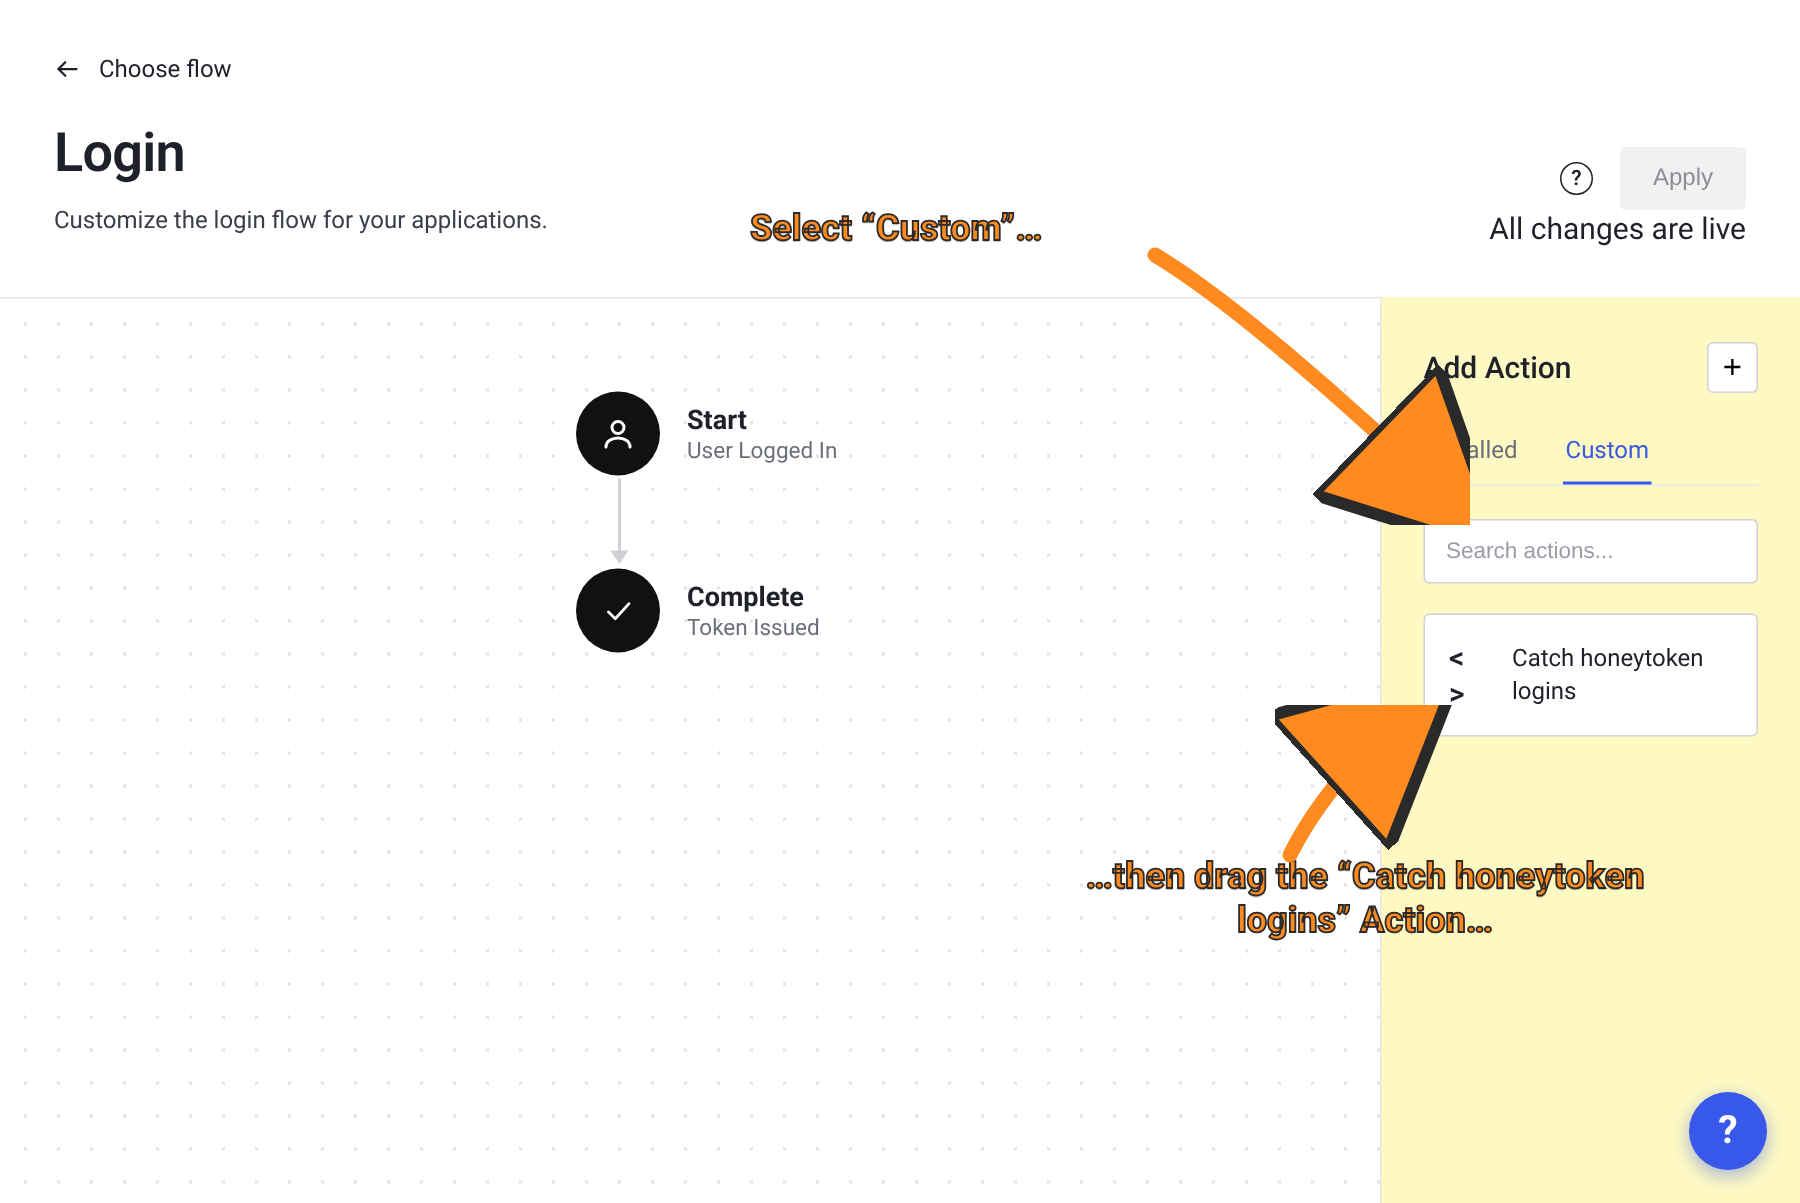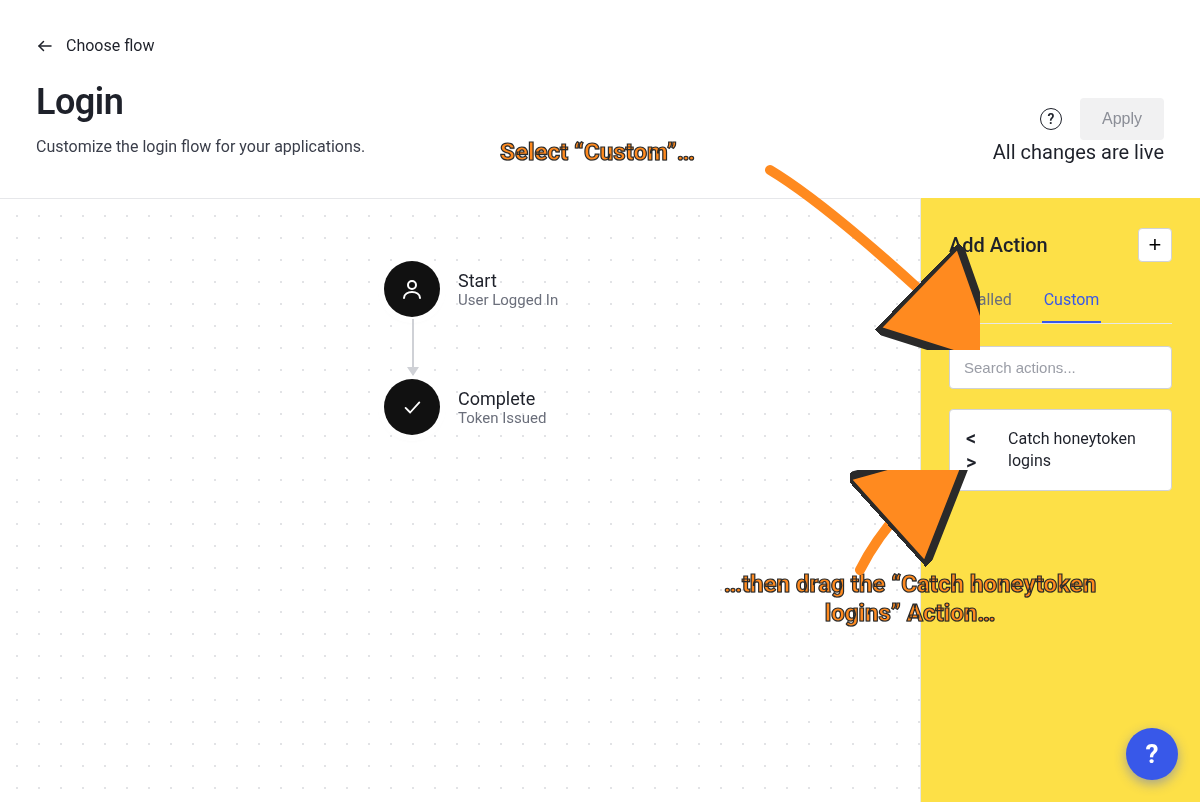--- a/index.html
+++ b/index.html
@@ -97,21 +97,21 @@
     gap: 18px;
   }
   .node-circle {
     width: 56px; height: 56px;
     border-radius: 50%;
     background: #111;
     display: flex; align-items: center; justify-content: center;
     box-shadow: 0 0 0 6px #fff, 0 2px 6px rgba(0,0,0,0.15);
   }
   .node-labels .node-title {
-    font-size: 18px; font-weight: 400;
+    font-size: 18px; font-weight: 700;
   }
   .node-labels .node-sub {
     font-size: 15px; color: #6b6f7b;
   }
   .connector {
     margin-left: 28px;
     width: 2px;
     height: 56px;
     background: #cfd1d6;
     position: relative;
@@ -126,21 +126,21 @@
     border-left: 6px solid transparent;
     border-right: 6px solid transparent;
     border-top: 9px solid #cfd1d6;
   }
 
   
   .side-panel {
     position: absolute;
     right: 0; top: 198px; bottom: 0;
     width: 280px;
-    background: #fde047;
+    background: #fef9c3;
     border-left: 1px solid #e6e7ea;
     padding: 30px 28px 20px 28px;
   }
   .panel-head {
     display: flex;
     justify-content: space-between;
     align-items: center;
     margin-bottom: 28px;
   }
   .panel-title {

